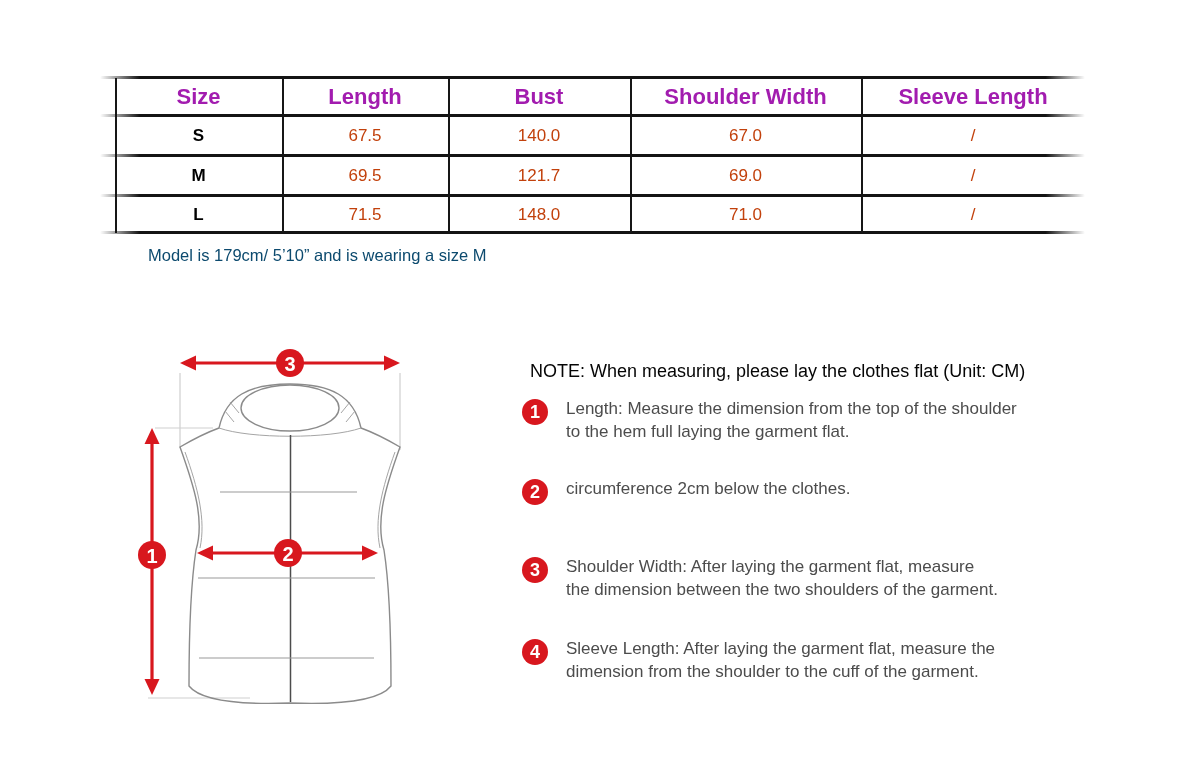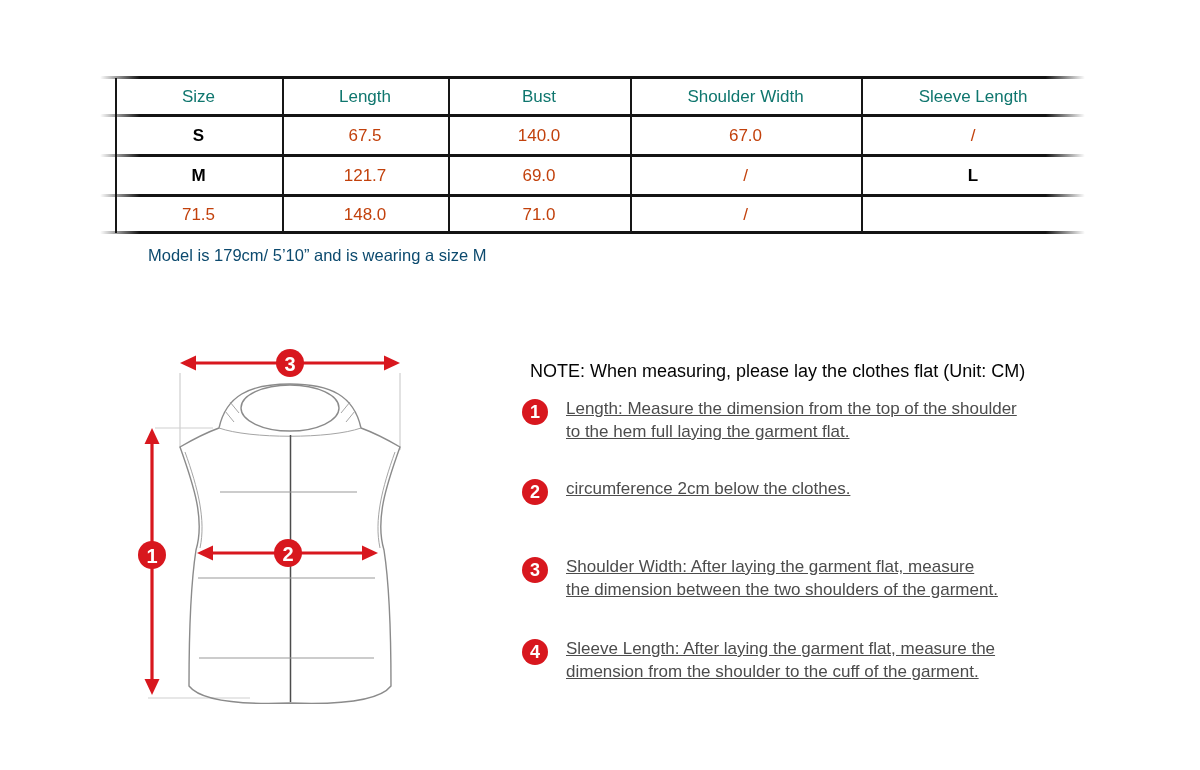--- a/index.html
+++ b/index.html
@@ -11,21 +11,21 @@
   
   .size-table{position:absolute;left:100px;top:77px;width:1000px;height:156px;}
   .hline{position:absolute;left:0;width:985px;height:3px;border-radius:2px;
     background:linear-gradient(to right,rgba(20,20,20,0) 0%,#141414 4%,#141414 96%,rgba(20,20,20,0) 100%);}
   .vline{position:absolute;top:1px;width:2px;height:155px;background:#161616;}
   .table-grid{position:absolute;left:15px;top:0;width:970px;height:156px;display:grid;
     grid-template-columns:167px 166px 182px 231px 224px;
     grid-template-rows:39px 40px 40px 37px;}
   .table-grid .cell{display:flex;align-items:center;justify-content:center;
     font-size:17px;color:#c2410c;}
-  .table-grid .head{font-weight:normal;font-size:17px;color:#0f766e;}
+  .table-grid .head{font-weight:bold;font-size:22px;color:#a21caf;}
   .table-grid .sizecol{font-weight:bold;color:#000;}
   .model-note{position:absolute;left:148px;top:246px;font-size:16.5px;color:#0c4a6e;}
 
   
   .vest-diagram{position:absolute;left:130px;top:340px;width:320px;height:380px;}
   .vest-diagram svg{display:block;width:320px;height:380px;}
   .outline{fill:none;stroke:#8b8b8b;stroke-width:1.4;}
   .thin{fill:none;stroke:#a5a5a5;stroke-width:1;}
   .quilt{stroke:#9a9a9a;stroke-width:1.2;}
   .zipper{stroke:#4c4c4c;stroke-width:1.5;}
@@ -34,21 +34,21 @@
   .redfill{fill:var(--accent);}
   .marker-num{fill:#ffffff;font-size:20px;font-weight:bold;text-anchor:middle;
     font-family:"Liberation Sans","DejaVu Sans",sans-serif;}
 
   
   .note-heading{position:absolute;left:514px;top:345px;font-size:18px;font-weight:500;color:#050505;}
   .instr-item{position:absolute;left:522px;width:575px;display:flex;align-items:flex-start;}
   .num-badge{flex:0 0 26px;width:26px;height:26px;border-radius:50%;background:var(--accent);
     color:#fff;font-weight:bold;font-size:18px;display:flex;align-items:center;justify-content:center;
     margin-top:2px;margin-right:18px;}
-  .instr-text{font-size:17px;line-height:23px;color:#4c4c4c;text-decoration:underline;}
+  .instr-text{font-size:17px;line-height:23px;color:#4c4c4c;}
   .item-1{top:397px;} .item-2{top:477px;} .item-3{top:555px;} .item-4{top:637px;}
 </style>
 </head>
 <body>
 
 <div class="size-table">
 
   <div class="hline" style="top:-1px"></div>
   <div class="hline" style="top:37px"></div>
   <div class="hline" style="top:77px"></div>
@@ -68,20 +68,21 @@
     <div class="cell head">Shoulder Width</div>
     <div class="cell head">Sleeve Length</div>
 
     <div class="cell sizecol">S</div>
     <div class="cell">67.5</div>
     <div class="cell">140.0</div>
     <div class="cell">67.0</div>
     <div class="cell">/</div>
 
     <div class="cell sizecol">M</div>
+    <div class="cell">69.5</div>
     <div class="cell">121.7</div>
     <div class="cell">69.0</div>
     <div class="cell">/</div>
 
     <div class="cell sizecol">L</div>
     <div class="cell">71.5</div>
     <div class="cell">148.0</div>
     <div class="cell">71.0</div>
     <div class="cell">/</div>
   </div>

